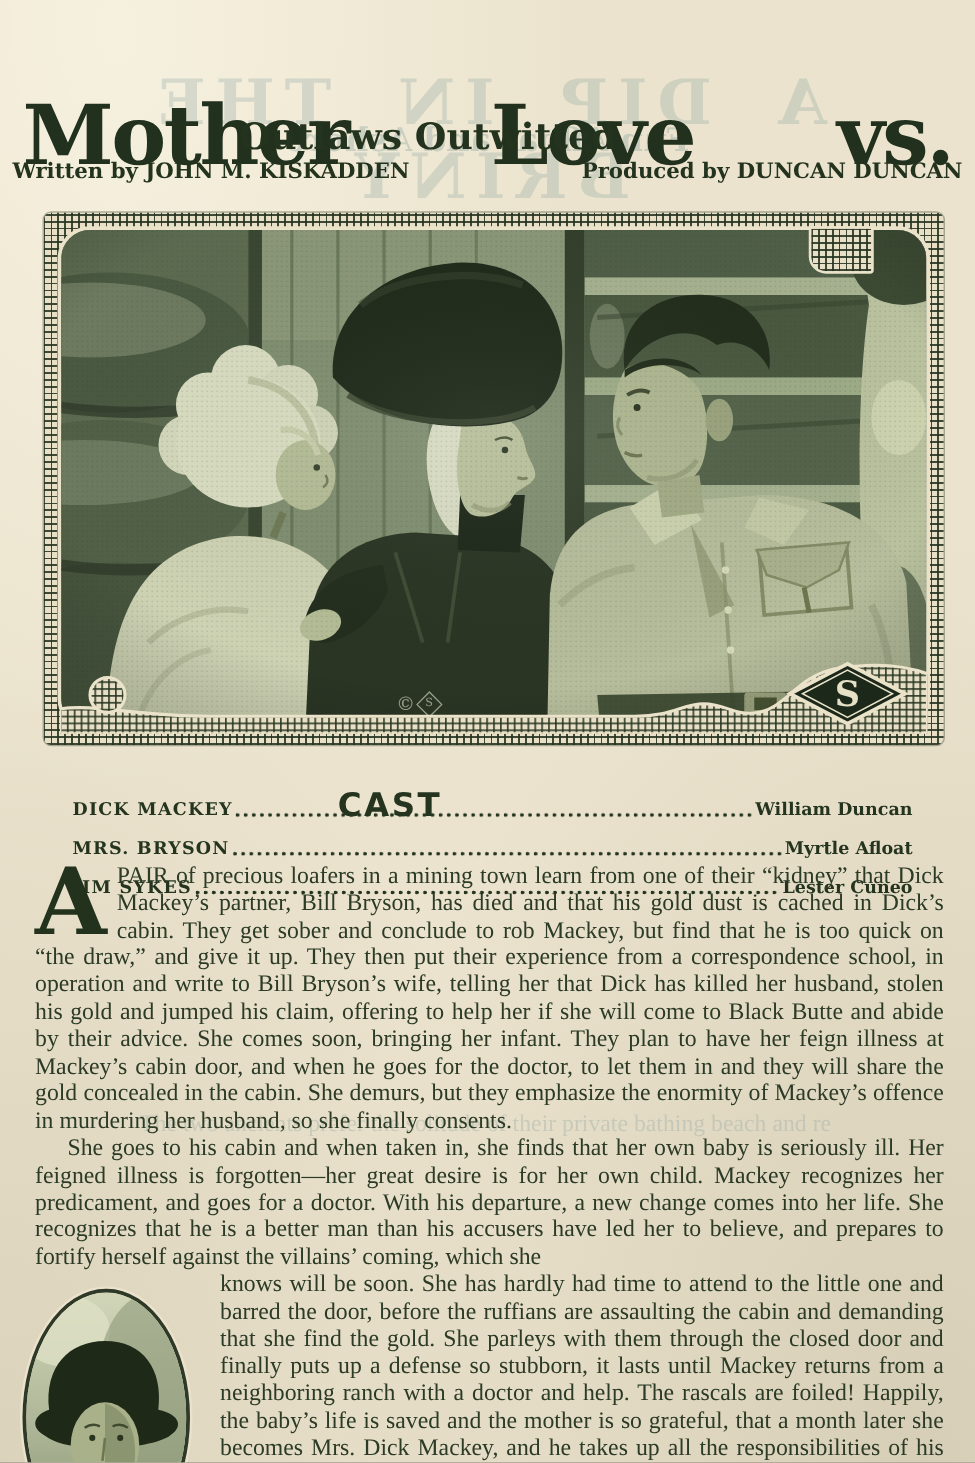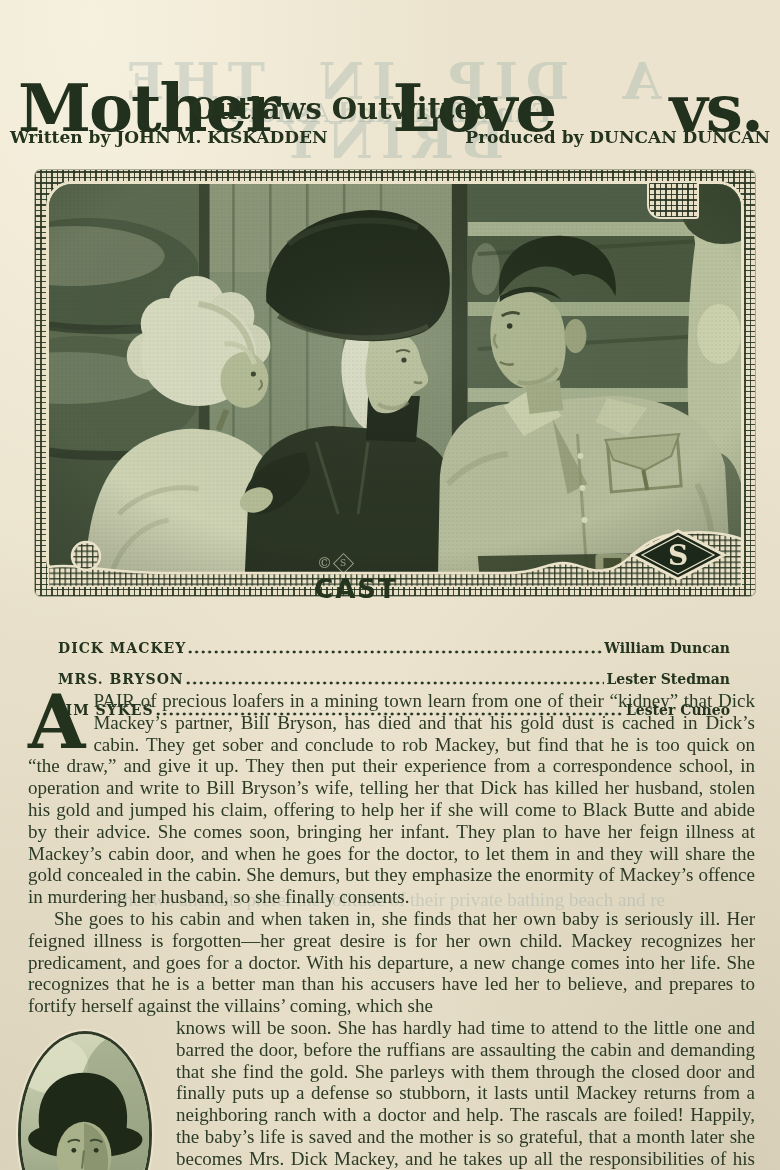--- a/index.html
+++ b/index.html
@@ -43,21 +43,21 @@
   .photo svg{display:block;width:100%;height:100%;}
   .notch{position:absolute;top:11px;right:56px;width:48px;height:34px;
     border:2px solid #eae2c9;border-radius:3px 3px 3px 14px;}
   .wave{position:absolute;left:13px;bottom:9px;width:694px;height:64px;}
   .watermark{position:absolute;left:268px;bottom:10px;display:flex;align-items:center;gap:4px;
     color:#dfe3c8;opacity:.6;font-size:15px;font-family:"DejaVu Serif",serif;}
   .wm-d{width:13px;height:13px;border:1.5px solid #dfe3c8;transform:rotate(45deg);
     display:flex;align-items:center;justify-content:center;}
   .wm-d span{transform:rotate(-45deg);font-size:9px;line-height:1;}
   
-  .cast-head{position:absolute;z-index:2;top:574px;left:0;width:712px;text-align:center;
+  .cast-head{position:absolute;z-index:2;top:630px;left:0;width:624px;text-align:center;
     font-family:"DejaVu Sans",sans-serif;font-weight:bold;font-size:26px;letter-spacing:2px;
     color:#24341f;}
   .cast{position:absolute;z-index:2;top:640px;left:58px;width:672px;display:flex;gap:38px;
     font-family:"DejaVu Serif",serif;font-weight:bold;font-size:14px;color:#24341f;}
   .cast-col{flex:1;display:flex;flex-direction:column;gap:15px;}
   .cast-row{display:flex;align-items:baseline;line-height:16px;}
   .cast-role{letter-spacing:1px;white-space:nowrap;}
   .leader{flex:1;align-self:flex-end;height:6px;margin:0 2px;
     background-image:radial-gradient(circle at 2px 2px, #24341f 1.3px, transparent 1.7px);
     background-size:6.5px 4px;background-repeat:repeat-x;background-position:0 0;}
@@ -236,21 +236,21 @@
   <div class="cast">
     <div class="cast-col">
       <div class="cast-row">
         <span class="cast-role">DICK MACKEY</span>
         <span class="leader"></span>
         <span class="cast-actor">William Duncan</span>
       </div>
       <div class="cast-row">
         <span class="cast-role">MRS. BRYSON</span>
         <span class="leader"></span>
-        <span class="cast-actor">Lester Stedman</span>
+        <span class="cast-actor">Myrtle Afloat</span>
       </div>
       <div class="cast-row">
         <span class="cast-role">JIM SYKES</span>
         <span class="leader"></span>
         <span class="cast-actor">Lester Cuneo</span>
       </div>
     </div>
   </div>
 
   <div class="synopsis">

